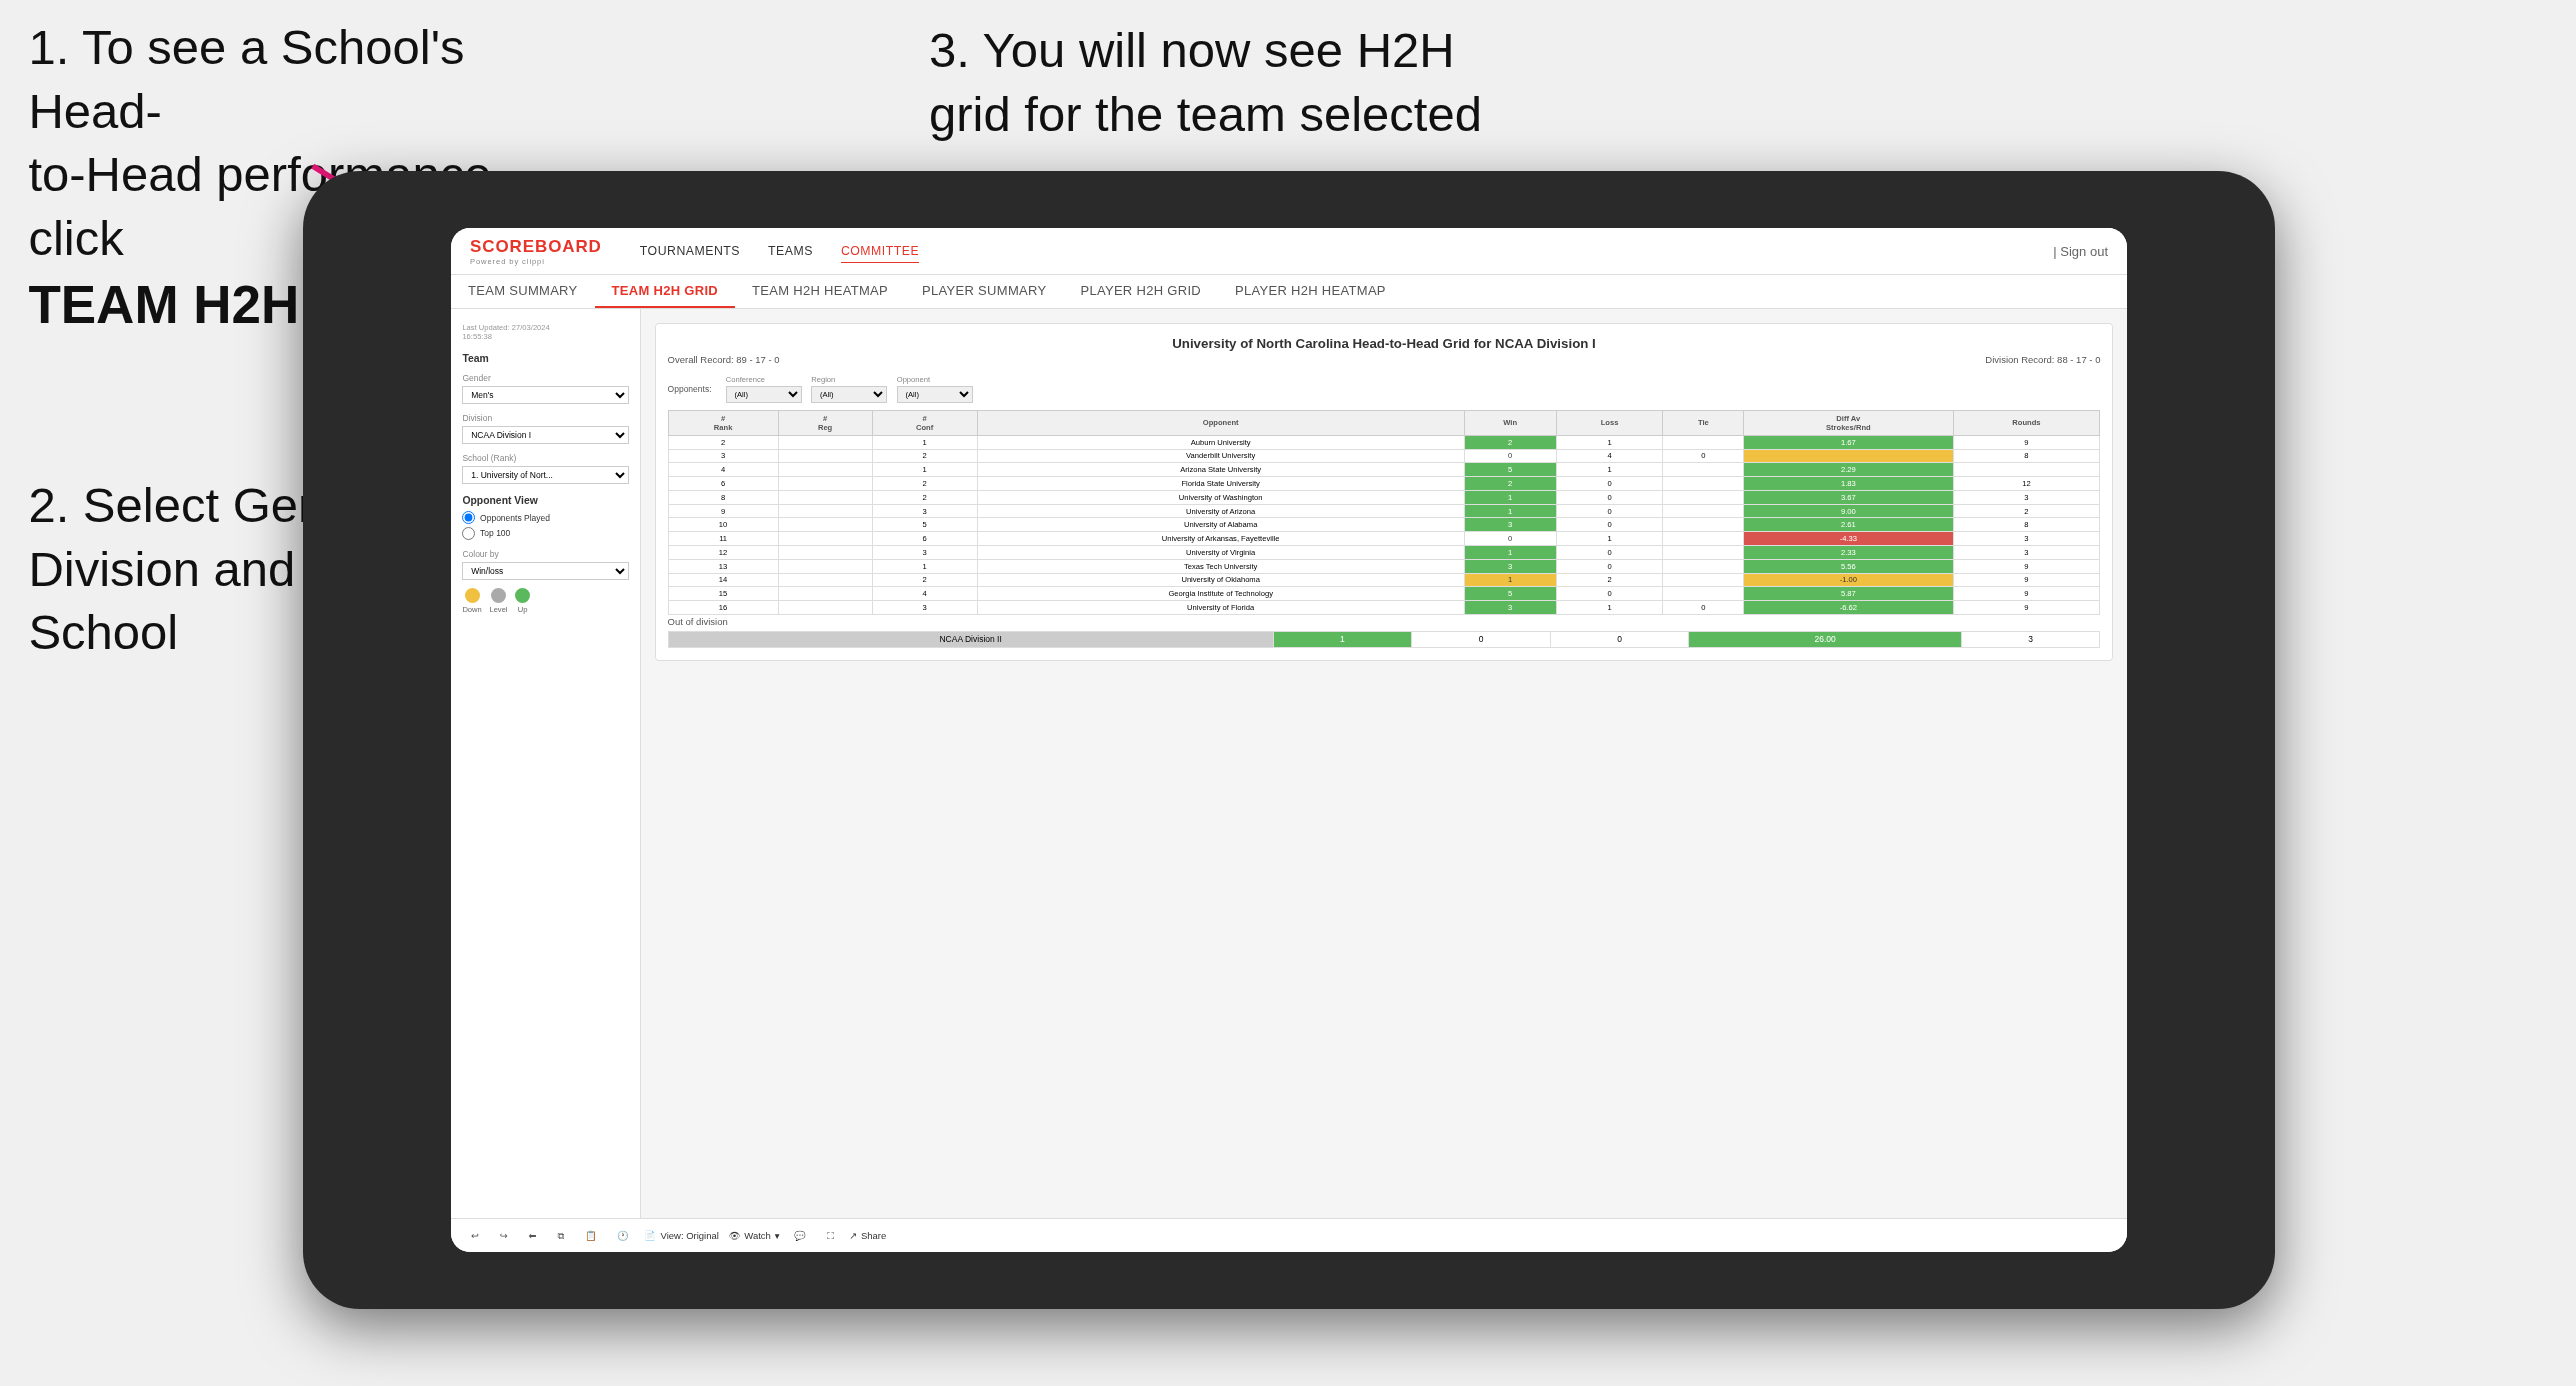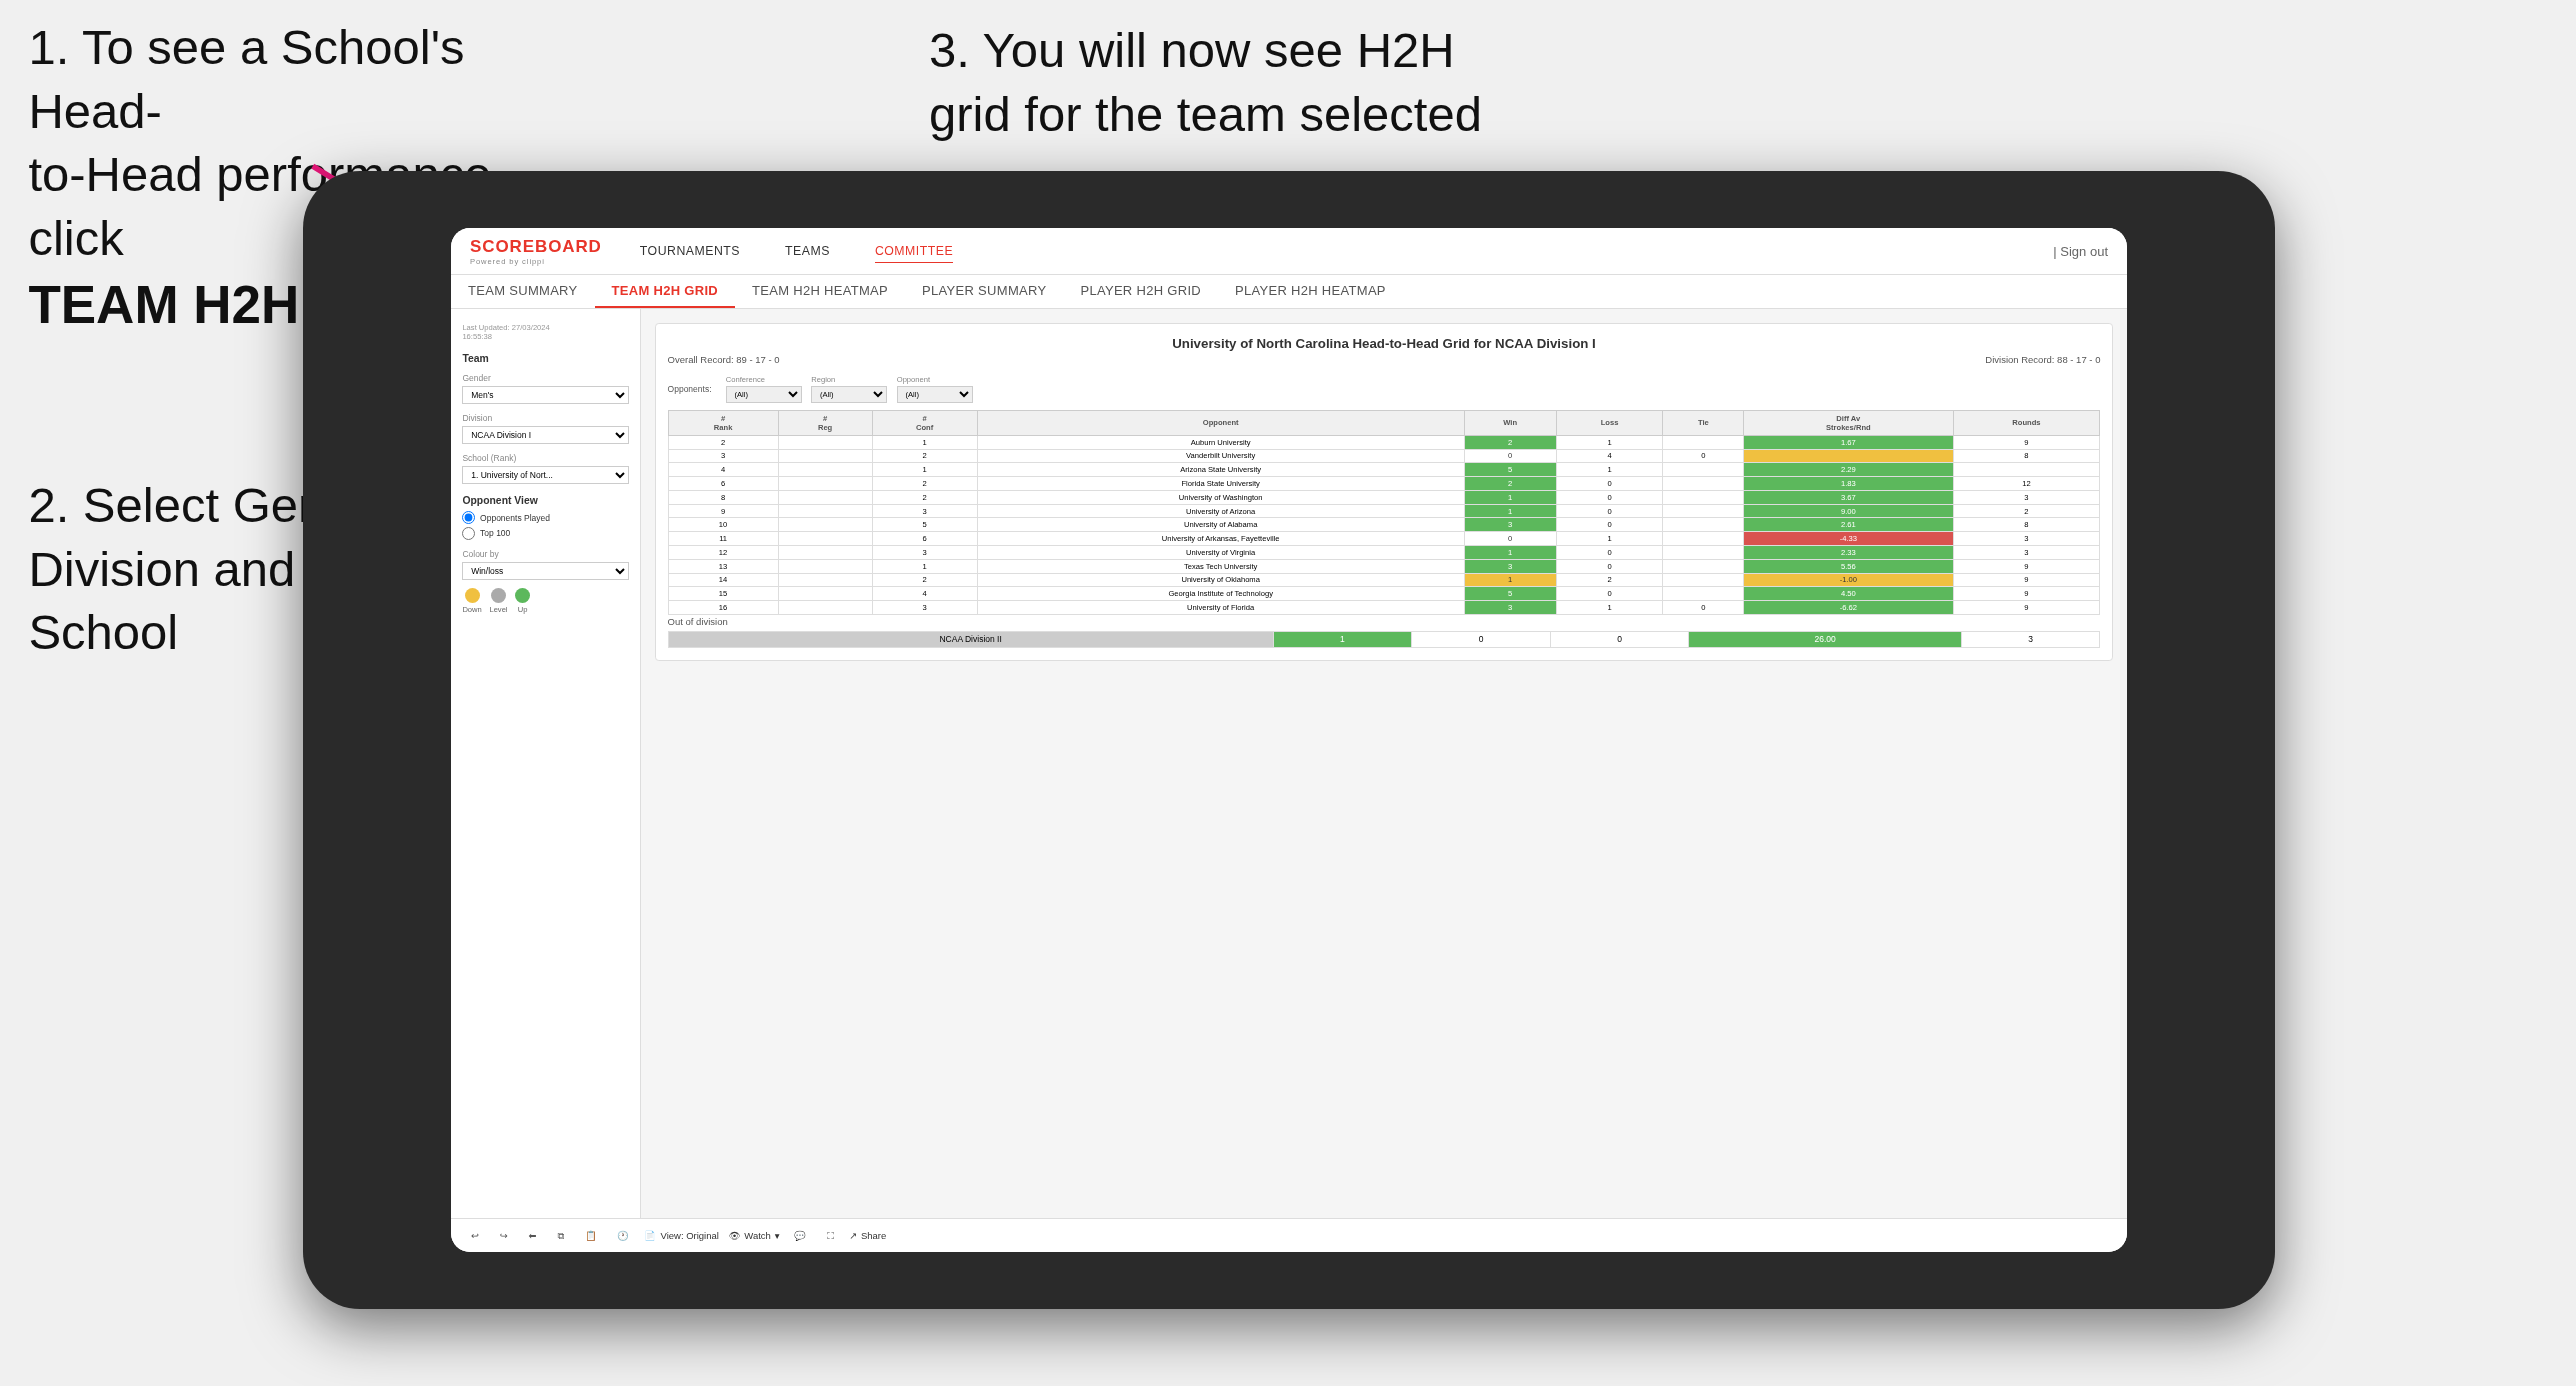--- a/index.html
+++ b/index.html
@@ -86,21 +86,21 @@
       margin-right: 38px;
     }
     .nav-logo-sub {
       font-size: 7.6px;
       color: #888;
       font-weight: normal;
       display: block;
     }
     .nav-items {
       display: flex;
-      gap: 45px;
+      gap: 28px;
       flex: 1;
     }
     .nav-item {
       font-size: 12.3px;
       color: #333;
       text-transform: uppercase;
       letter-spacing: 0.5px;
       cursor: pointer;
       padding: 4.7px 0;
     }
@@ -643,21 +643,21 @@
       <td>9</td>
     </tr>
                 <tr>
       <td>15</td>
       <td></td>
       <td>4</td>
       <td class="opponent-name">Georgia Institute of Technology</td>
       <td style="background:#5cb85c;color:#fff">5</td>
       <td>0</td>
       <td></td>
-      <td style="background:#5cb85c;color:#fff">4.50</td>
+      <td style="background:#5cb85c;color:#fff">5.87</td>
       <td>9</td>
     </tr>
                 <tr>
       <td>16</td>
       <td></td>
       <td>3</td>
       <td class="opponent-name">University of Florida</td>
       <td style="background:#5cb85c;color:#fff">3</td>
       <td>1</td>
       <td>0</td>

